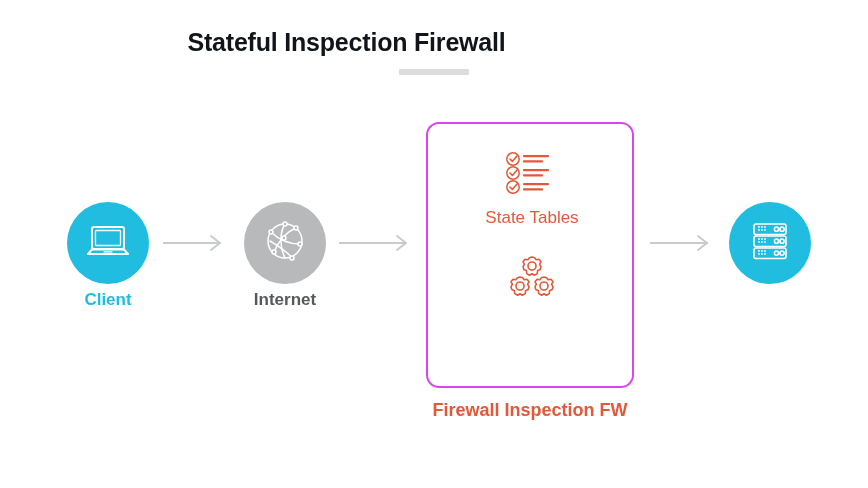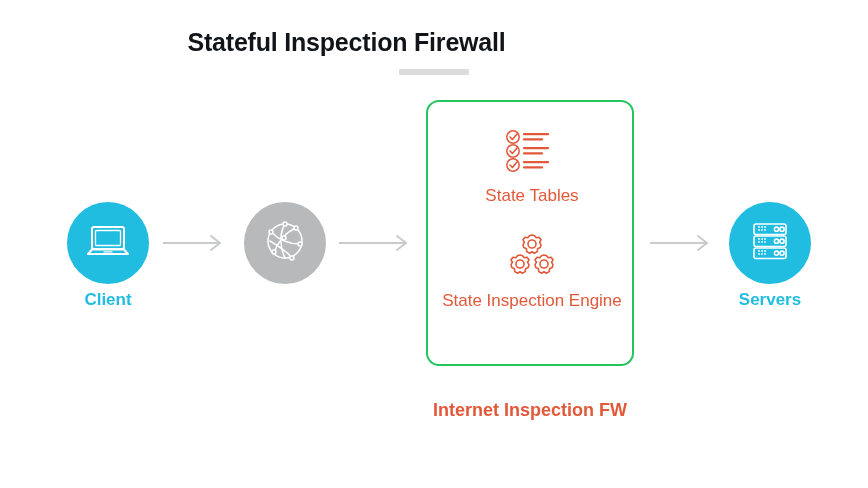--- a/index.html
+++ b/index.html
@@ -76,24 +76,24 @@
     height: 20px;
   }
   #arrow-1 { left: 163px; top: 233px; width: 62px; }
   #arrow-2 { left: 339px; top: 233px; width: 72px; }
   #arrow-3 { left: 650px; top: 233px; width: 62px; }
 
   
   .fw-box {
     position: absolute;
     left: 426px;
-    top: 100px;
+    top: 122px;
     width: 208px;
     height: 266px;
-    border: 2px solid #22c55e;
+    border: 2px solid #d946ef;
     border-radius: 13px;
     box-sizing: border-box;
     background: #ffffff;
   }
   .fw-item {
     position: absolute;
     width: 208px;
     text-align: center;
   }
   #fw-item-tables { left: 0; top: 25px; }
@@ -156,20 +156,21 @@
         <circle cx="9" cy="14" r="2" fill="#b7b9ba"></circle>
         <circle cx="23" cy="6" r="2" fill="#b7b9ba"></circle>
         <circle cx="34" cy="10" r="2" fill="#b7b9ba"></circle>
         <circle cx="38" cy="26" r="2" fill="#b7b9ba"></circle>
         <circle cx="30" cy="40" r="2" fill="#b7b9ba"></circle>
         <circle cx="12" cy="34" r="2" fill="#b7b9ba"></circle>
         <circle cx="22" cy="20" r="2" fill="#b7b9ba"></circle>
       </svg>
     </span>
   </div>
+  <div class="node-label gray">Internet</div>
 </div>
 
 <div class="node" id="node-servers">
   <div class="circle cyan">
     <span>
       <svg width="46" height="44" viewBox="0 0 46 44" fill="none" stroke="#ffffff" stroke-width="1.6" stroke-linecap="round" stroke-linejoin="round">
         <rect x="7" y="5" width="32" height="10.5" rx="2"></rect>
         <rect x="7" y="17" width="32" height="10.5" rx="2"></rect>
         <rect x="7" y="29" width="32" height="10.5" rx="2"></rect>
         <g fill="#ffffff" stroke="none">
@@ -194,21 +195,20 @@
         </g>
         <circle cx="29.5" cy="10.2" r="2.1"></circle>
         <circle cx="35" cy="10.2" r="2.1"></circle>
         <circle cx="29.5" cy="22.2" r="2.1"></circle>
         <circle cx="35" cy="22.2" r="2.1"></circle>
         <circle cx="29.5" cy="34.2" r="2.1"></circle>
         <circle cx="35" cy="34.2" r="2.1"></circle>
       </svg>
     </span>
   </div>
-  <div class="node-label cyan">Servers</div>
 </div>
 
 <div class="arrow" id="arrow-1">
   <svg width="62" height="20" viewBox="0 0 62 20" fill="none" stroke="#c9cbcc" stroke-width="2" stroke-linecap="round" stroke-linejoin="round">
     <path d="M0 10 L57 10"></path>
     <path d="M48 3 L57 10 L48 17"></path>
   </svg>
 </div>
 <div class="arrow" id="arrow-2">
   <svg width="72" height="20" viewBox="0 0 72 20" fill="none" stroke="#c9cbcc" stroke-width="2" stroke-linecap="round" stroke-linejoin="round">
@@ -267,18 +267,17 @@
           <circle cx="0" cy="-2" r="4"></circle>
         </g>
         <g transform="translate(40,35)">
           <path d="M0,-11 L2.6,-10.3 L4.2,-8.3 L7,-8.8 L9,-6.2 L7.6,-3.8 L9,-1.2 L8.2,1.6
                    L5.6,2.8 L5.2,5.6 L2.4,7.2 L0,5.8 L-2.4,7.2 L-5.2,5.6 L-5.6,2.8
                    L-8.2,1.6 L-9,-1.2 L-7.6,-3.8 L-9,-6.2 L-7,-8.8 L-4.2,-8.3 L-2.6,-10.3 Z"></path>
           <circle cx="0" cy="-2" r="4"></circle>
         </g>
       </svg>
     </div>
-    <div class="fw-label">State Inspection Engine</div>
-  </div>
-
-</div>
-
-<div class="fw-caption">Internet Inspection FW</div>
+  </div>
+
+</div>
+
+<div class="fw-caption">Firewall Inspection FW</div>
 
 </body></html>

